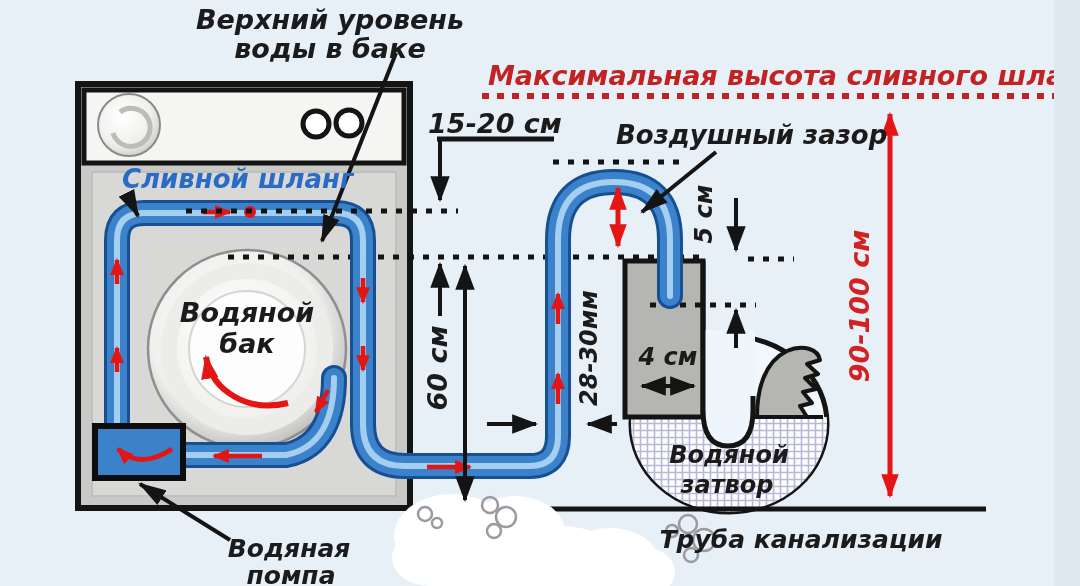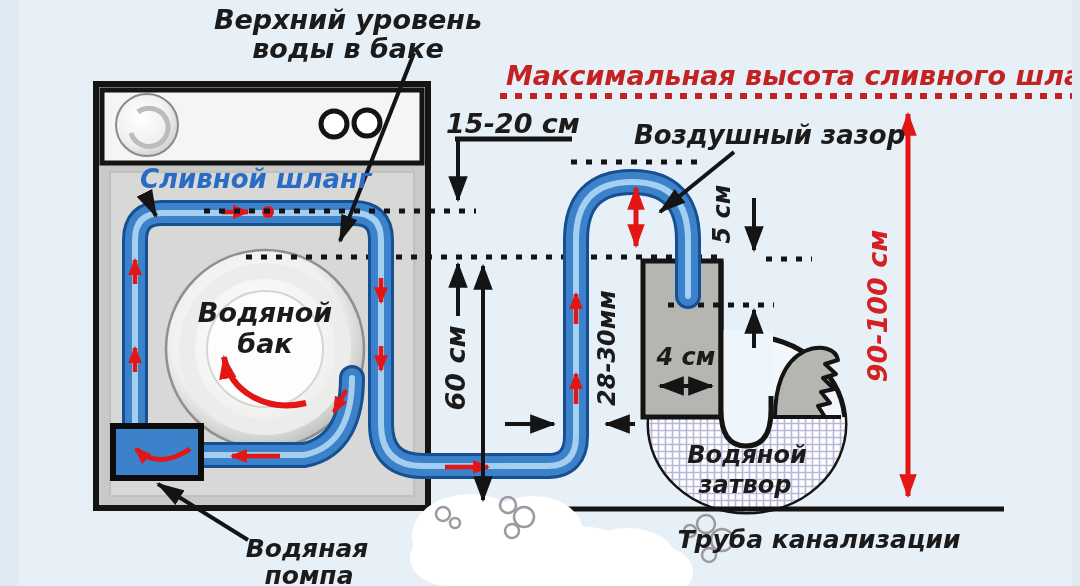--- a/index.html
+++ b/index.html
@@ -1,17 +1,17 @@
 <!DOCTYPE html>
 <html><head>
 <meta charset="utf-8">
 <style>
   html,body{margin:0;padding:0;background:#dfe9f2;}
   .stage{position:relative;width:1054px;height:586px;overflow:hidden;
-         font-family:"DejaVu Sans","Liberation Sans",sans-serif;margin-left:18px;}
+         font-family:"DejaVu Sans","Liberation Sans",sans-serif;}
   svg{position:absolute;inset:0;display:block;}
   svg text{font-family:"DejaVu Sans","Liberation Sans",sans-serif;}
 </style>
 </head>
 <body>
 
 <div class="stage">
 <svg width="1080" height="586" viewBox="0 0 1080 586">
   <defs>
     <marker id="mB" viewBox="0 0 24 18" markerUnits="userSpaceOnUse" markerWidth="26" markerHeight="20" refX="22" refY="9" orient="auto-start-reverse">

